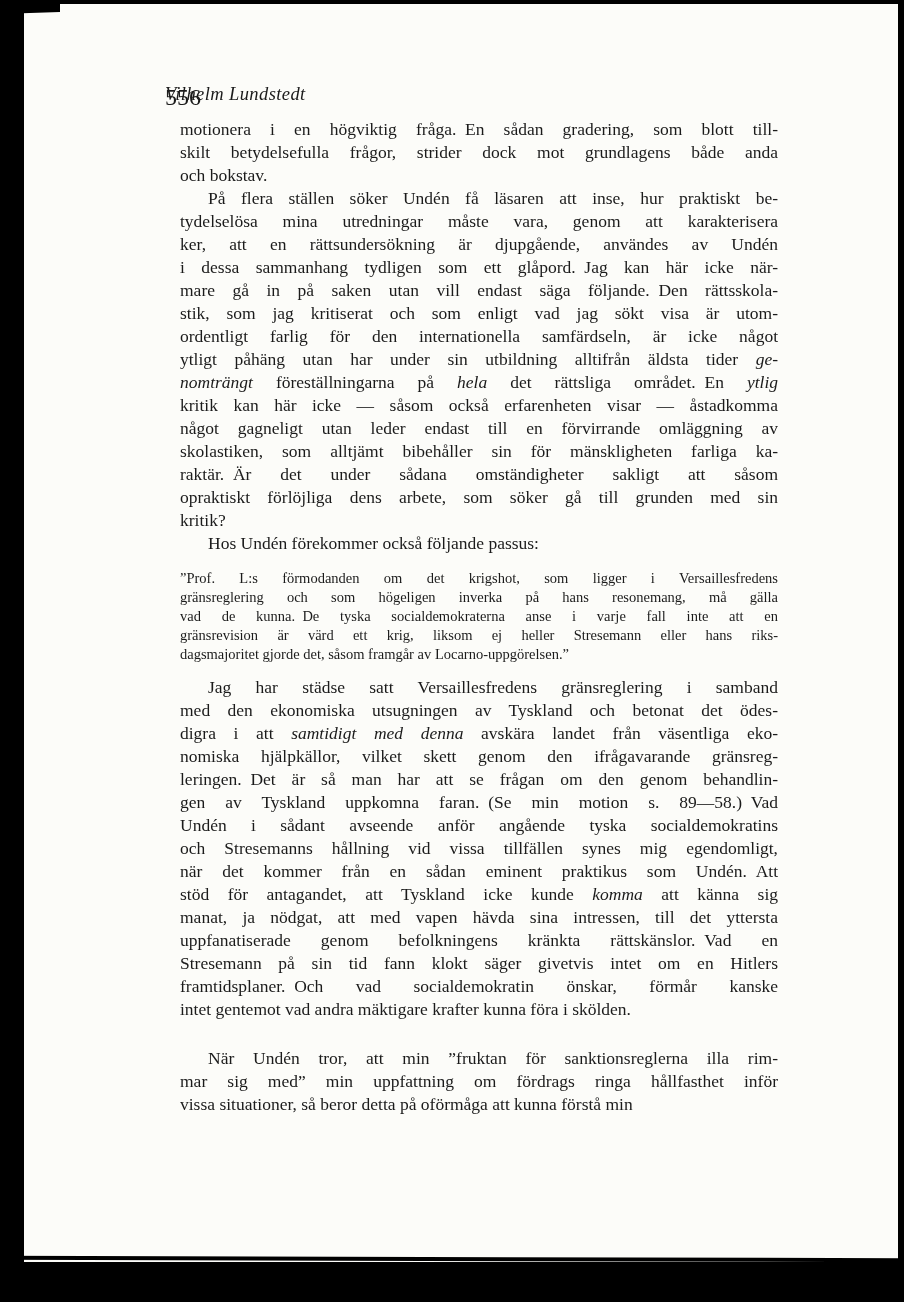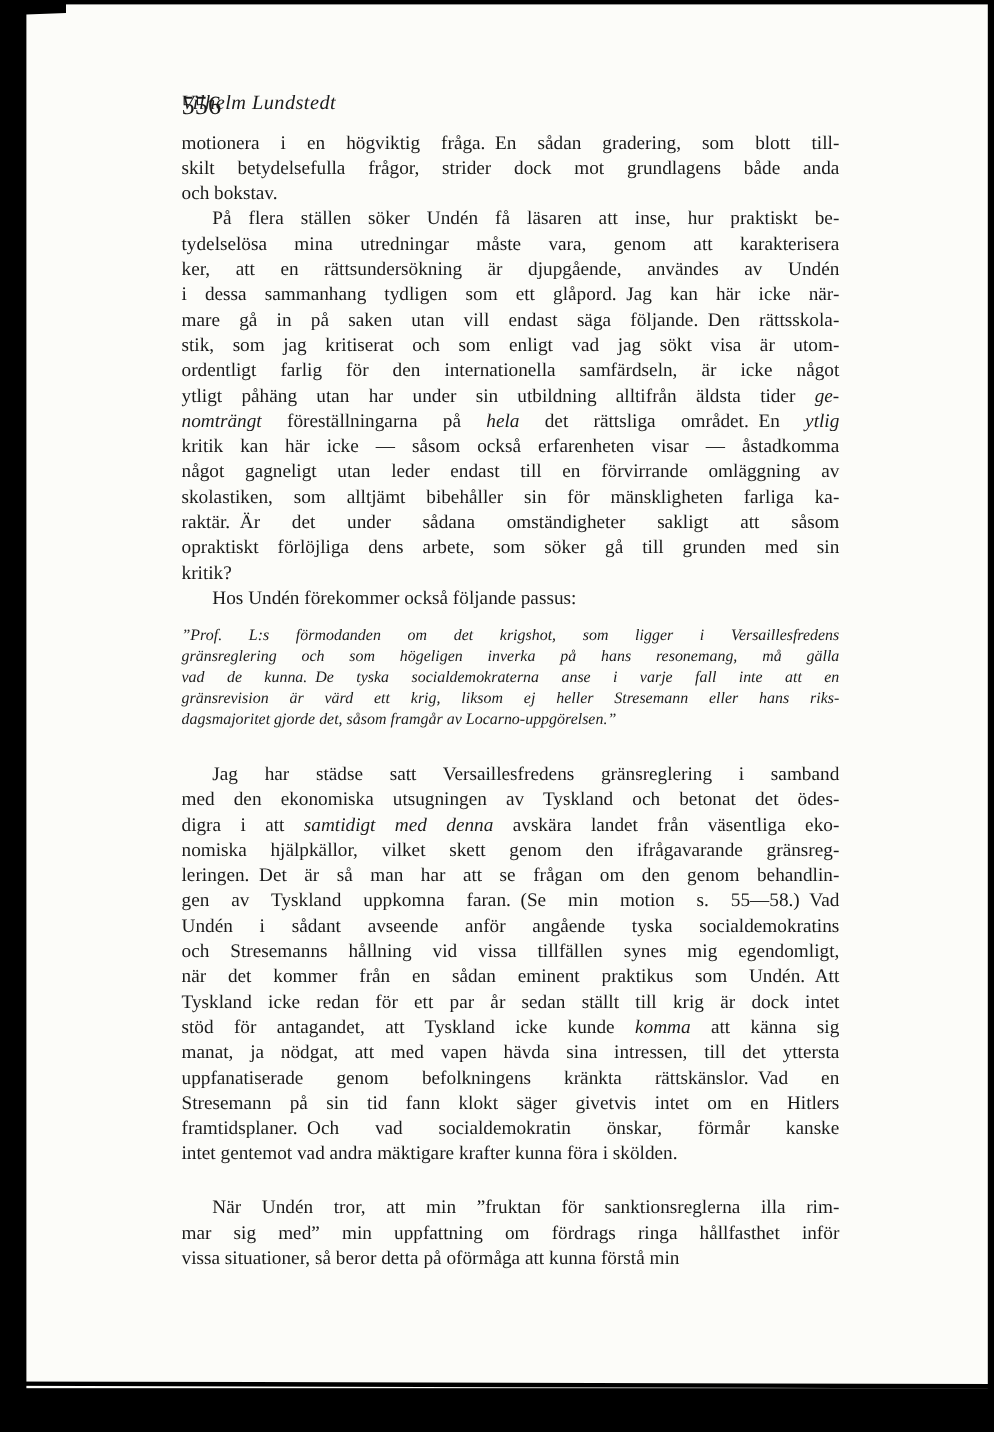--- a/index.html
+++ b/index.html
@@ -42,34 +42,34 @@
   .running-title {
     display: block;
     text-align: left;
     font-style: italic;
     font-size: 18.5px;
     letter-spacing: 0.4px;
   }
 
   .content {
     position: absolute;
-    left: 165px; top: 118px;
+    left: 180px; top: 118px;
     width: 598px;
   }
   .para { margin: 0; }
   .line {
     font-size: 17.5px;
     line-height: 23px;
     text-align: justify;
     text-align-last: justify;
     white-space: normal;
   }
   .line.last { text-align-last: left; }
   .para.indent .line:first-child { text-indent: 28px; }
-  .para.quote { margin: 14px 0 28px 0; font-style: italic; }
+  .para.quote { margin: 14px 0 12px 0; }
   .para.quote .line {
     font-size: 14.5px;
     line-height: 19px;
   }
   .para.space-before { margin-top: 26px; }
   i { font-style: italic; }
 </style>
 </head>
 <body>
 
@@ -112,25 +112,24 @@
         <div class="line">vad de kunna. De tyska socialdemokraterna anse i varje fall inte att en</div>
         <div class="line">gränsrevision är värd ett krig, liksom ej heller Stresemann eller hans riks-</div>
         <div class="line last">dagsmajoritet gjorde det, såsom framgår av Locarno-uppgörelsen.”</div>
       </div>
       <div class="para body indent">
         <div class="line">Jag har städse satt Versaillesfredens gränsreglering i samband</div>
         <div class="line">med den ekonomiska utsugningen av Tyskland och betonat det ödes-</div>
         <div class="line">digra i att <i>samtidigt med denna</i> avskära landet från väsentliga eko-</div>
         <div class="line">nomiska hjälpkällor, vilket skett genom den ifrågavarande gränsreg-</div>
         <div class="line">leringen. Det är så man har att se frågan om den genom behandlin-</div>
-        <div class="line">gen av Tyskland uppkomna faran. (Se min motion s. 55—58.) Vad</div>
+        <div class="line">gen av Tyskland uppkomna faran. (Se min motion s. 89—58.) Vad</div>
         <div class="line">Undén i sådant avseende anför angående tyska socialdemokratins</div>
         <div class="line">och Stresemanns hållning vid vissa tillfällen synes mig egendomligt,</div>
         <div class="line">när det kommer från en sådan eminent praktikus som Undén. Att</div>
-        <div class="line">Tyskland icke redan för ett par år sedan ställt till krig är dock intet</div>
         <div class="line">stöd för antagandet, att Tyskland icke kunde <i>komma</i> att känna sig</div>
         <div class="line">manat, ja nödgat, att med vapen hävda sina intressen, till det yttersta</div>
         <div class="line">uppfanatiserade genom befolkningens kränkta rättskänslor. Vad en</div>
         <div class="line">Stresemann på sin tid fann klokt säger givetvis intet om en Hitlers</div>
         <div class="line">framtidsplaner. Och vad socialdemokratin önskar, förmår kanske</div>
         <div class="line last">intet gentemot vad andra mäktigare krafter kunna föra i skölden.</div>
       </div>
       <div class="para body indent space-before">
         <div class="line">När Undén tror, att min ”fruktan för sanktionsreglerna illa rim-</div>
         <div class="line">mar sig med” min uppfattning om fördrags ringa hållfasthet inför</div>

